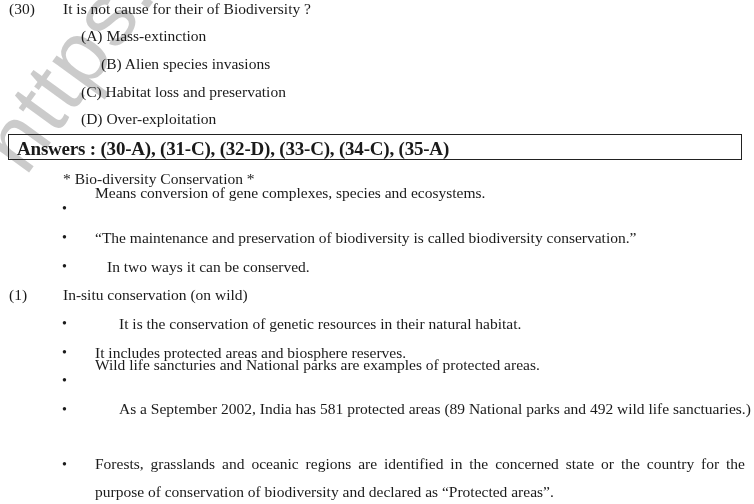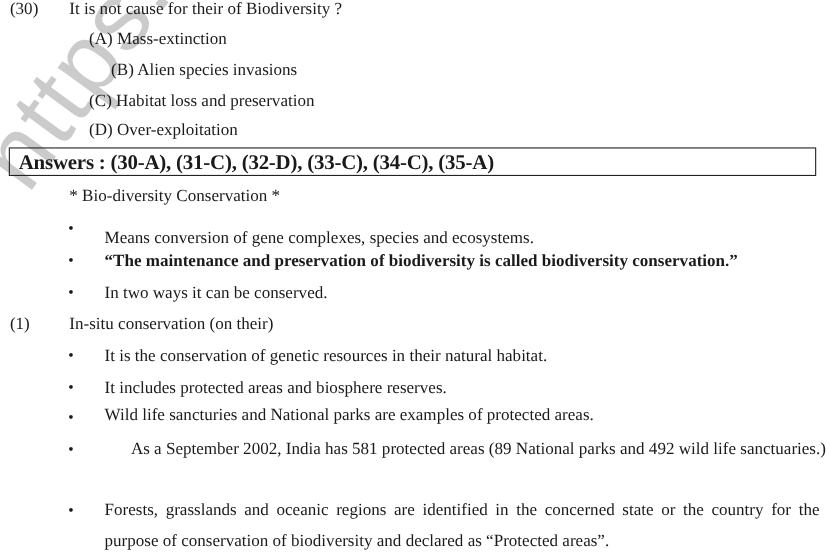--- a/index.html
+++ b/index.html
@@ -82,37 +82,37 @@
 <div class="abs opt" style="top:83px;">(C)  Habitat loss and preservation</div>
 <div class="abs opt" style="top:110px;">(D) Over-exploitation</div>
 
 <div class="answers-box">
   <div class="answers-text">Answers  :  (30-A),  (31-C),  (32-D),  (33-C),  (34-C),  (35-A)</div>
 </div>
 
 <div class="abs bold" style="left:63px; top:170px;">*  Bio-diversity  Conservation  *</div>
 
 <div class="bullet" style="top:201px;">•</div>
-<div class="btext" style="top:208px;font-family:Liberation Serif, serif;">Means conversion of gene complexes, species and ecosystems.</div>
+<div class="btext" style="top:184px;font-family:Liberation Serif, serif;">Means conversion of gene complexes, species and ecosystems.</div>
 
 <div class="bullet" style="top:230px;">•</div>
-<div class="btext" style="top:229px;font-weight:bold;">“The maintenance and preservation of biodiversity is called biodiversity conservation.”</div>
+<div class="btext" style="top:229px;">“The maintenance and preservation of biodiversity is called biodiversity conservation.”</div>
 
 <div class="bullet" style="top:259px;">•</div>
-<div class="btext" style="top:258px;">In two ways it can be conserved.</div>
+<div class="btext" style="top:258px;margin-left:12px;">In two ways it can be conserved.</div>
 
 <div class="abs bold" style="left:9px; top:286px;">(1)</div>
-<div class="abs bold" style="left:63px; top:286px;">In-situ  conservation  (on  their)</div>
+<div class="abs bold" style="left:63px; top:286px;">In-situ  conservation  (on  wild)</div>
 
 <div class="bullet" style="top:316px;">•</div>
-<div class="btext" style="top:315px;">It is the conservation of genetic resources in their natural habitat.</div>
+<div class="btext" style="top:315px;margin-left:24px;">It is the conservation of genetic resources in their natural habitat.</div>
 
 <div class="bullet" style="top:345px;">•</div>
 <div class="btext" style="top:344px;">It includes protected areas and biosphere reserves.</div>
 
 <div class="bullet" style="top:373px;">•</div>
-<div class="btext" style="top:369px;text-align:center;">Wild life sancturies and National parks are examples of protected areas.</div>
+<div class="btext" style="top:356px;text-align:center;">Wild life sancturies and National parks are examples of protected areas.</div>
 
 <div class="bullet" style="top:402px;">•</div>
 <div class="btext wrap" style="top:395px;margin-left:24px;">As a September 2002, India has 581 protected areas (89 National parks and 492 wild life sanctuaries.)</div>
 
 <div class="bullet" style="top:457px;">•</div>
 <div class="btext wrap" style="top:450px;">Forests, grasslands and oceanic regions are identified in the concerned state or the country for the purpose of conservation of biodiversity and declared as “Protected areas”.</div>
 
 </body></html>

